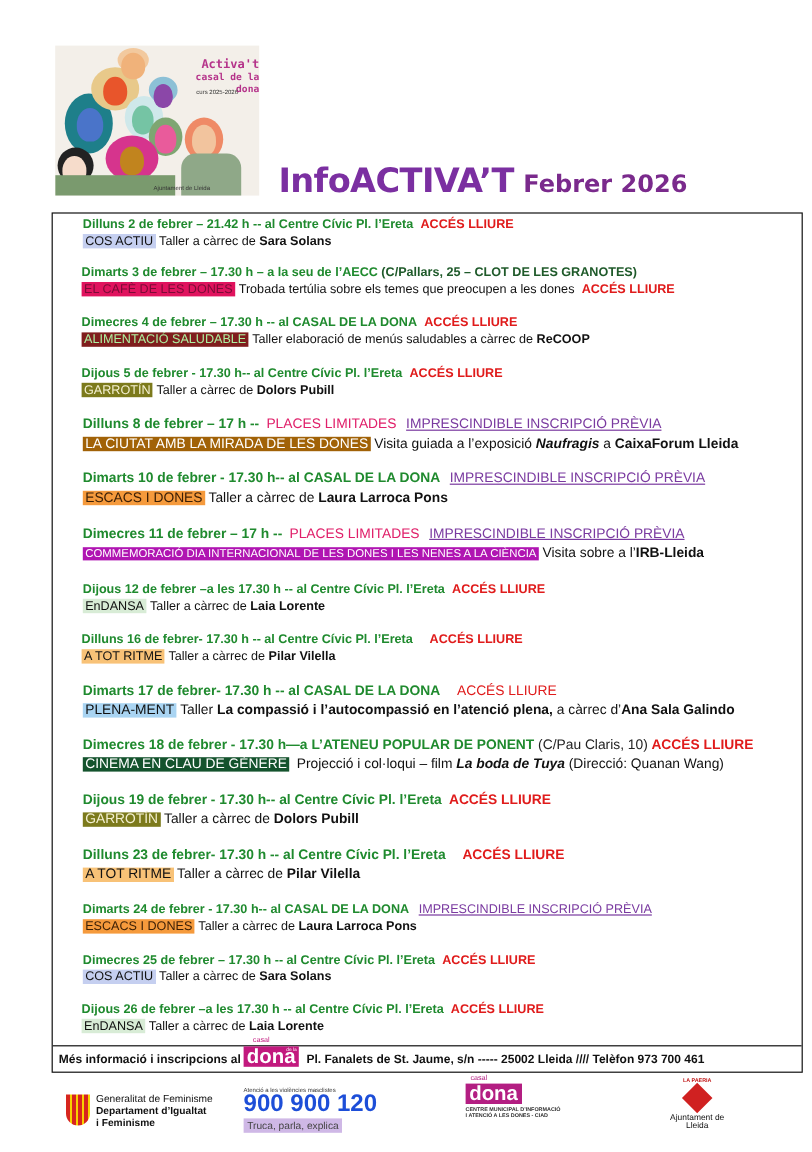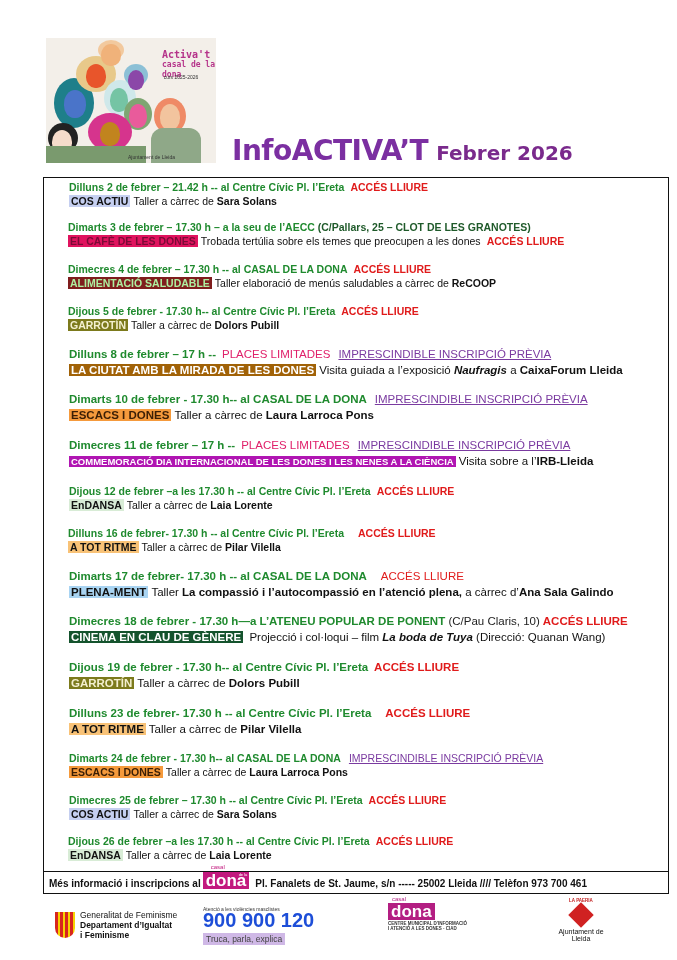--- a/index.html
+++ b/index.html
@@ -7,21 +7,21 @@
   body { position: relative; font-family: "Liberation Sans", sans-serif; color: #111; }
 
   
   .poster {
     position: absolute; left: 46px; top: 38px; width: 170px; height: 125px;
     background: #f3efe9; overflow: hidden;
   }
   .poster .woman { position: absolute; border-radius: 50% 50% 45% 45%; }
   .poster .hair { position: absolute; border-radius: 50%; }
   .poster .poster-title {
-    position: absolute; left: 116px; top: 12px; width: 70px; text-align: left;
+    position: absolute; left: 100px; top: 12px; width: 70px; text-align: right;
     font-family: "DejaVu Sans Mono", monospace; color: #b5338a; font-size: 10px; line-height: 10px; font-weight: bold;
   }
   .poster .poster-sub {
     position: absolute; left: 102px; top: 36px; width: 66px; text-align: center;
     font-size: 5px; color: #333;
   }
   .poster .poster-ajt { position: absolute; left: 82px; top: 116px; font-size: 5px; color: #333; }
 
   .main-title {
     position: absolute; left: 232px; top: 134px;
@@ -36,21 +36,21 @@
     border: 1.5px solid #111;
   }
   .event { position: absolute; left: 0; width: 100%; }
   .line { white-space: nowrap; font-size: 10.5px; line-height: 14px; font-weight: bold; }
   .line1 { color: #1f8a2e; }
   .line2 { color: #111; font-weight: normal; }
   .line2 b { font-weight: bold; }
   .acc { color: #e01b1b; margin-left: 6px; }
   .pl { color: #e0206a; margin-left: 6px; }
   .ins { color: #7a3aa0; text-decoration: underline; margin-left: 8px; }
-  .tag { font-weight: bold; padding: 0 2px; margin-right: 3px; }
+  .tag { font-weight: normal; padding: 0 2px; margin-right: 3px; }
   .big .line { font-size: 11.5px; line-height: 16px; }
   .addr { color: #222; font-weight: normal; text-align: right; }
 
   .footer-row {
     position: absolute; left: 0; bottom: 0; width: 100%; height: 22px;
     border-top: 1.5px solid #111; font-size: 10px; font-weight: bold; color: #111;
     white-space: nowrap; display: flex; align-items: flex-end; padding: 0 0 4px 5px;
   }
   .dona-logo {
     display: inline-block; position: relative; background: #c2197e; color: #fff;

